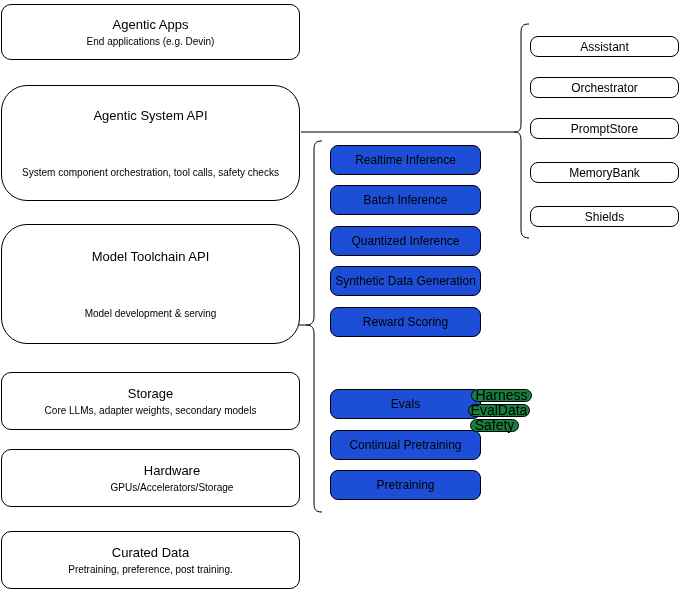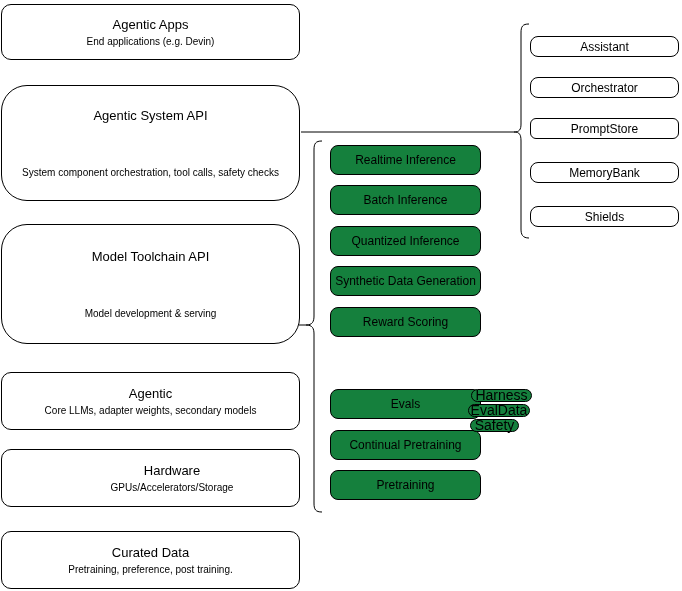--- a/index.html
+++ b/index.html
@@ -50,21 +50,21 @@
   .radius-lg { border-radius: 26px; gap: 40px; }
 
   .comp-box {
     position: absolute;
     left: 330px;
     width: 151px;
     height: 30px;
     box-sizing: border-box;
     border: 1px solid #000000;
     border-radius: 8px;
-    background: #15803d;
+    background: #1d4ed8;
     display: flex;
     align-items: center;
     justify-content: center;
     text-align: center;
     font-size: 12px;
     white-space: nowrap;
   }
   .sys-box {
     position: absolute;
     left: 530px;
@@ -118,21 +118,21 @@
     <div class="box-title">Agentic System API</div>
     <div class="box-subtitle">System component orchestration, tool calls, safety checks</div>
   </div>
 
   <div class="layer-box radius-lg" style="top:224px;height:120px;">
     <div class="box-title">Model Toolchain API</div>
     <div class="box-subtitle">Model development &amp; serving</div>
   </div>
 
   <div class="layer-box radius-sm" style="top:372px;height:58px;">
-    <div class="box-title">Agentic</div>
+    <div class="box-title">Storage</div>
     <div class="box-subtitle">Core LLMs, adapter weights, secondary models</div>
   </div>
 
   <div class="layer-box radius-sm" style="top:449px;height:58px;padding-left:43px;">
     <div class="box-title">Hardware</div>
     <div class="box-subtitle">GPUs/Accelerators/Storage</div>
   </div>
 
   <div class="layer-box radius-sm" style="top:531px;height:58px;">
     <div class="box-title">Curated Data</div>
@@ -147,17 +147,17 @@
   <div class="comp-box" style="top:389px;">Evals</div>
   <div class="comp-box" style="top:430px;">Continual Pretraining</div>
   <div class="comp-box" style="top:470px;">Pretraining</div>
 
   <div class="pill" style="left:471px;top:378px;width:61px;height:13px;">Harness</div>
   <div class="pill" style="left:468px;top:393px;width:62px;height:13px;">EvalData</div>
   <div class="pill" style="left:470px;top:408px;width:49px;height:13px;">Safety</div>
 
   <div class="sys-box" style="top:36px;">Assistant</div>
   <div class="sys-box" style="top:77px;">Orchestrator</div>
-  <div class="sys-box" style="top:118px;border-radius:6px;">PromptStore</div>
+  <div class="sys-box" style="top:118px;">PromptStore</div>
   <div class="sys-box" style="top:162px;">MemoryBank</div>
   <div class="sys-box" style="top:206px;">Shields</div>
 
 </div>
 
 </body></html>

